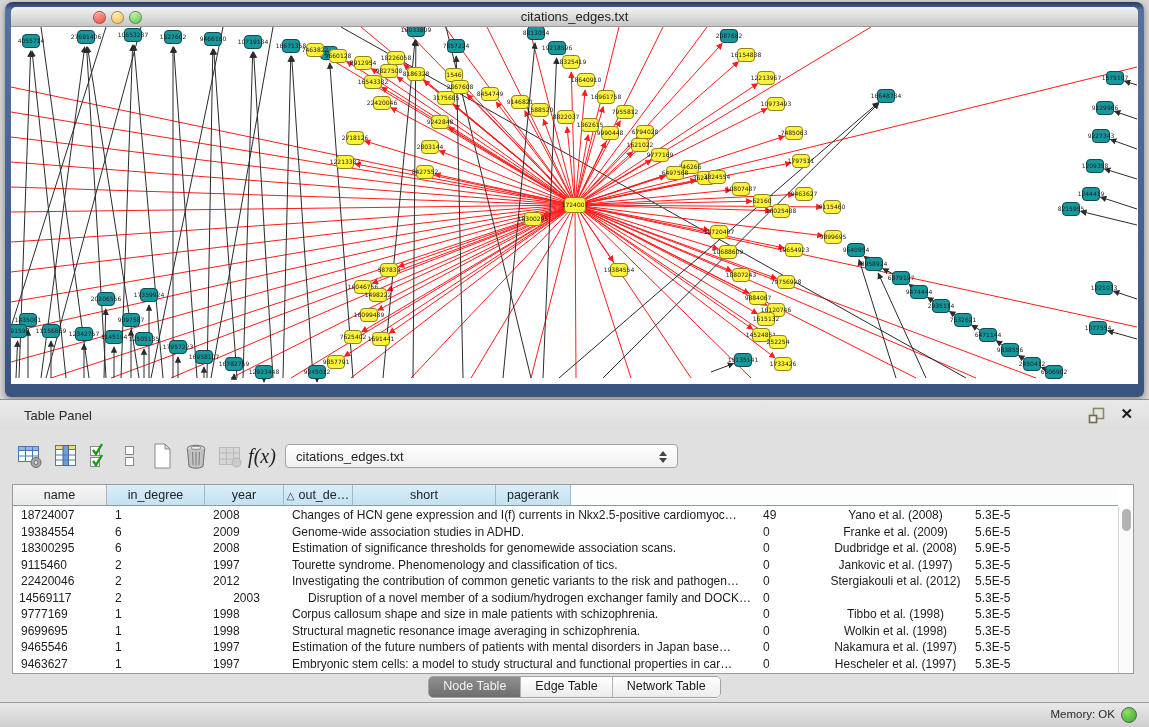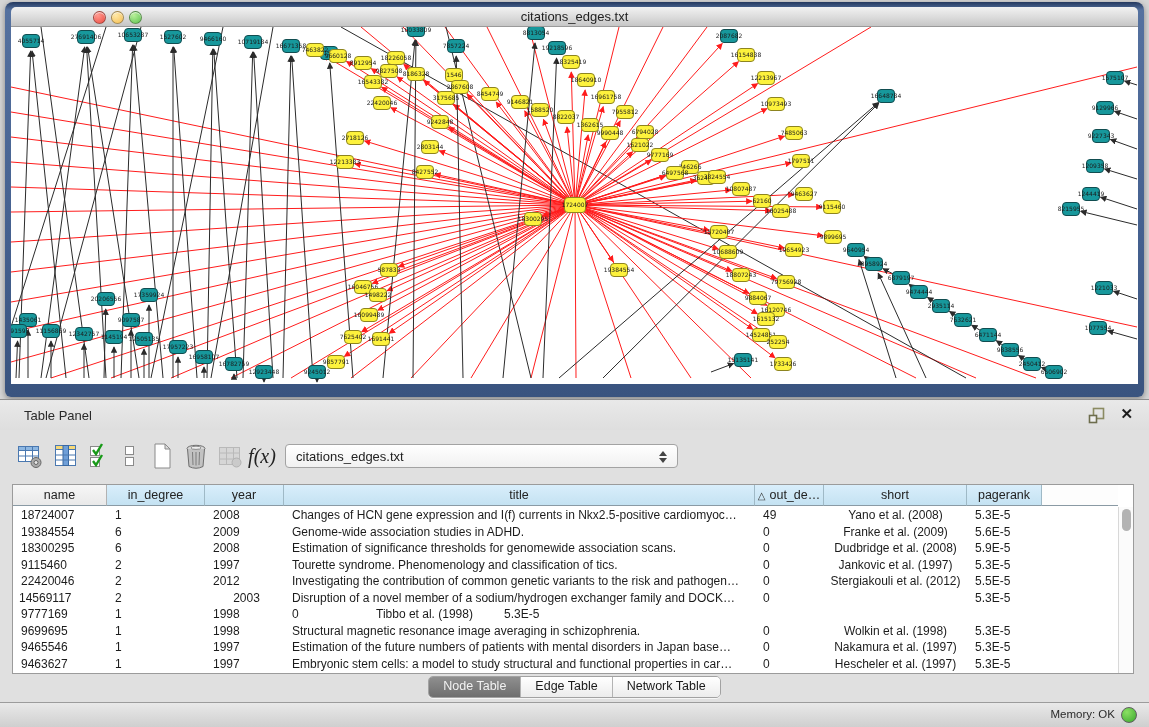--- a/index.html
+++ b/index.html
@@ -821,23 +821,20 @@
       <div class="grid-header" id="grid-header">
           <div class="hcell first" style="width: 94px;">
             <span>name</span>
           </div>
           <div class="hcell" style="width: 98px;">
             <span>in_degree</span>
           </div>
           <div class="hcell" style="width: 79px;">
             <span>year</span>
           </div>
-          <div class="hcell" style="width: 471px;">
-            <span>title</span>
-          </div>
           <div class="hcell" style="width: 69px;">
             <span class="sort">△</span>
             <span>out_de…</span>
           </div>
           <div class="hcell" style="width: 143px;">
             <span>short</span>
           </div>
           <div class="hcell" style="width: 75px;">
             <span>pagerank</span>
           </div>
@@ -886,29 +883,30 @@
             <div class="tcell c-year" style="width: 79px;">2012</div>
             <div class="tcell c-title" style="width: 471px;">Investigating the contribution of common genetic variants to the risk and pathogen…</div>
             <div class="tcell c-out" style="width: 69px;">0</div>
             <div class="tcell c-short" style="width: 143px;">Stergiakouli et al. (2012)</div>
             <div class="tcell c-pagerank" style="width: 75px;">5.5E-5</div>
           </div>
           <div class="trow">
             <div class="tcell c-name" style="width: 94px; padding-left: 6px;">14569117</div>
             <div class="tcell c-indeg" style="width: 98px;">2</div>
             <div class="tcell c-year" style="width: 79px; text-align: center;">2003</div>
-            <div class="tcell c-title" style="width: 471px;">Disruption of a novel member of a sodium/hydrogen exchanger family and DOCK…</div>
+            <div class="tcell c-title" style="width: 471px; text-align: right;">Disruption of a novel member of a sodium/hydrogen exchanger family and DOCK…</div>
             <div class="tcell c-out" style="width: 69px;">0</div>
             <div class="tcell c-short" style="width: 143px; margin-top: 25px;">de Silva et al. (2003)</div>
             <div class="tcell c-pagerank" style="width: 75px;">5.3E-5</div>
           </div>
           <div class="trow">
             <div class="tcell c-name" style="width: 94px;">9777169</div>
             <div class="tcell c-indeg" style="width: 98px;">1</div>
             <div class="tcell c-year" style="width: 79px;">1998</div>
+            <div class="tcell c-title" style="width: 471px;">Corpus callosum shape and size in male patients with schizophrenia.</div>
             <div class="tcell c-out" style="width: 69px;">0</div>
             <div class="tcell c-short" style="width: 143px;">Tibbo et al. (1998)</div>
             <div class="tcell c-pagerank" style="width: 75px;">5.3E-5</div>
           </div>
           <div class="trow">
             <div class="tcell c-name" style="width: 94px;">9699695</div>
             <div class="tcell c-indeg" style="width: 98px;">1</div>
             <div class="tcell c-year" style="width: 79px;">1998</div>
             <div class="tcell c-title" style="width: 471px;">Structural magnetic resonance image averaging in schizophrenia.</div>
             <div class="tcell c-out" style="width: 69px;">0</div>

